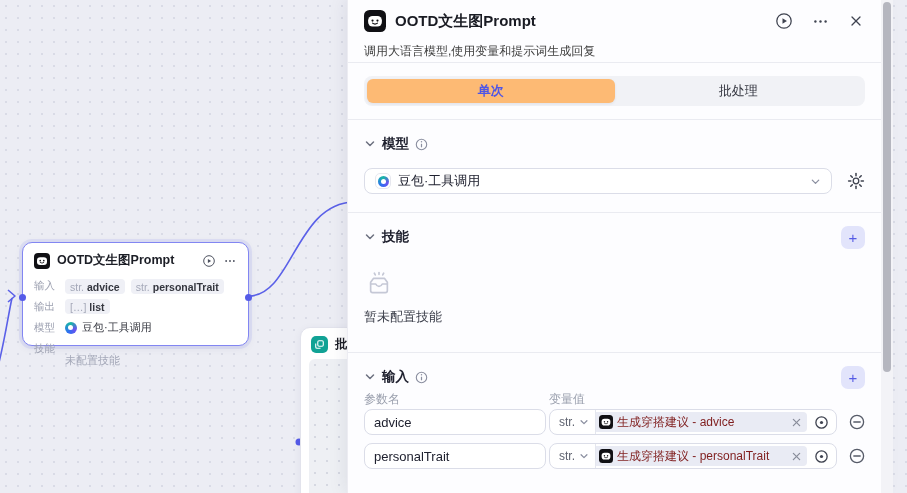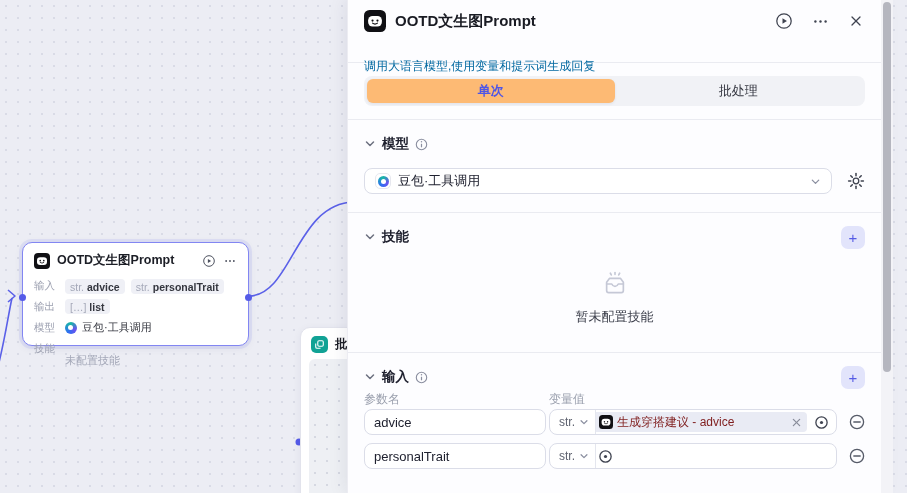--- a/index.html
+++ b/index.html
@@ -69,21 +69,21 @@
     background:#fdfdff; border-left:1px solid #ececf2;
     box-shadow:0 0 18px rgba(30,30,70,.10);
   }
   .p-header { padding:6px 16px 0 16px; height:63px; border-bottom:1px solid #eaebf1; }
   .p-header-row { display:flex; align-items:center; height:30px; }
   .p-app-icon { width:22px; height:22px; flex:0 0 auto; margin-right:9px; }
   .p-title { font-size:15px; font-weight:700; color:#191b23; flex:1; white-space:nowrap; }
   .hbtn { width:18px; height:18px; color:#3f4350; display:flex; align-items:center;
     justify-content:center; cursor:pointer; flex:0 0 auto; }
   .hbtn + .hbtn { margin-left:18px; }
-  .p-sub { font-size:12px; color:#0369a1; margin-top:22px; white-space:nowrap; }
+  .p-sub { font-size:12px; color:#404040; margin-top:7px; white-space:nowrap; }
 
   .tabs-wrap { padding:13px 16px; border-bottom:1px solid #eaebf1; }
   .tabs { display:flex; background:#f1f2f6; border-radius:8px; padding:3px; height:30px; }
   .tab { flex:1; display:flex; align-items:center; justify-content:center;
     font-size:13px; color:#33353f; font-weight:500; border-radius:6px; cursor:pointer; }
   .tab.active { background:#fdba74; color:#4e55e6; font-weight:700;
     box-shadow:0 1px 3px rgba(30,30,70,.08); }
 
   .section { padding:12px 16px 0 16px; border-bottom:1px solid #eaebf1; }
   .sec-head { display:flex; align-items:center; height:24px; }
@@ -102,21 +102,21 @@
     display:flex; align-items:center; padding:0 10px; cursor:pointer;
   }
   .sel-icon { width:16px; height:16px; border-radius:5px; border:1px solid #e7e8ef;
     display:flex; align-items:center; justify-content:center; margin-right:7px; background:#fff; }
   .sel-icon .doubao-dot { width:11px; height:11px; }
   .sel-text { font-size:13px; color:#202230; flex:1; }
   .sel-chev { width:11px; height:11px; color:#8b8fa0; }
   .gear-btn { width:18px; height:18px; margin-left:15px; color:#3f4350; cursor:pointer; flex:0 0 auto; }
 
   
-  .skills-empty { padding:22px 0 26px 0; display:flex; flex-direction:column; align-items:center; }
+  .skills-empty { padding:22px 0 26px 0; display:flex; flex-direction:column; }
   .tray { width:30px; height:26px; color:#c5c8d6; }
   .empty-text { font-size:13px; color:#3e414d; margin-top:11px; }
 
   
   .cols { display:flex; font-size:12px; color:#9ba0ae; margin-top:2px; height:18px; }
   .col-name { width:185px; }
   .in-row { display:flex; align-items:center; margin-bottom:8px; }
   .name-input {
     width:182px; height:26px; border:1px solid #dbdde8; border-radius:8px; background:#fff;
     font-size:13px; color:#202230; padding:0 9px; outline:none;
@@ -388,20 +388,34 @@
 
         <div class="in-row">
           <input class="name-input" value="personalTrait" style="">
           <div class="val-field">
             <span class="type-seg">
               <span class="type-txt">str.</span>
               <svg class="type-chev" viewBox="0 0 12 12">
                 <path d="M2.5 4.5 L6 8 L9.5 4.5" fill="none" stroke="currentColor" stroke-width="1.5" stroke-linecap="round" stroke-linejoin="round"></path>
               </svg>
             </span>
+            <span class="ref-chip">
+              <svg class="ref-icon" viewBox="0 0 24 24">
+                <rect width="24" height="24" rx="6" fill="#101014"></rect>
+                <rect x="4.5" y="6.5" width="15" height="11.5" rx="4.8" fill="#fff"></rect>
+                <circle cx="9.3" cy="11.5" r="1.2" fill="#101014"></circle>
+                <circle cx="14.7" cy="11.5" r="1.2" fill="#101014"></circle>
+                <path d="M9.3 14.3 q2.7 2.1 5.4 0" stroke="#101014" stroke-width="1.2" fill="none" stroke-linecap="round"></path>
+              </svg>
+              <span class="ref-text">生成穿搭建议 - personalTrait</span>
+              <svg class="chip-x" viewBox="0 0 10 10">
+                <line x1="1.5" y1="1.5" x2="8.5" y2="8.5" stroke="currentColor" stroke-width="1.4" stroke-linecap="round"></line>
+                <line x1="8.5" y1="1.5" x2="1.5" y2="8.5" stroke="currentColor" stroke-width="1.4" stroke-linecap="round"></line>
+              </svg>
+            </span>
             <svg class="ref-pick" viewBox="0 0 16 16">
               <circle cx="8" cy="8" r="6" fill="none" stroke="currentColor" stroke-width="1.4"></circle>
               <circle cx="8" cy="8" r="1.7" fill="currentColor"></circle>
             </svg>
           </div>
           <svg class="minus-btn" viewBox="0 0 16 16">
             <circle cx="8" cy="8" r="6.6" fill="none" stroke="currentColor" stroke-width="1.3"></circle>
             <line x1="4.8" y1="8" x2="11.2" y2="8" stroke="currentColor" stroke-width="1.3" stroke-linecap="round"></line>
           </svg>
         </div>

